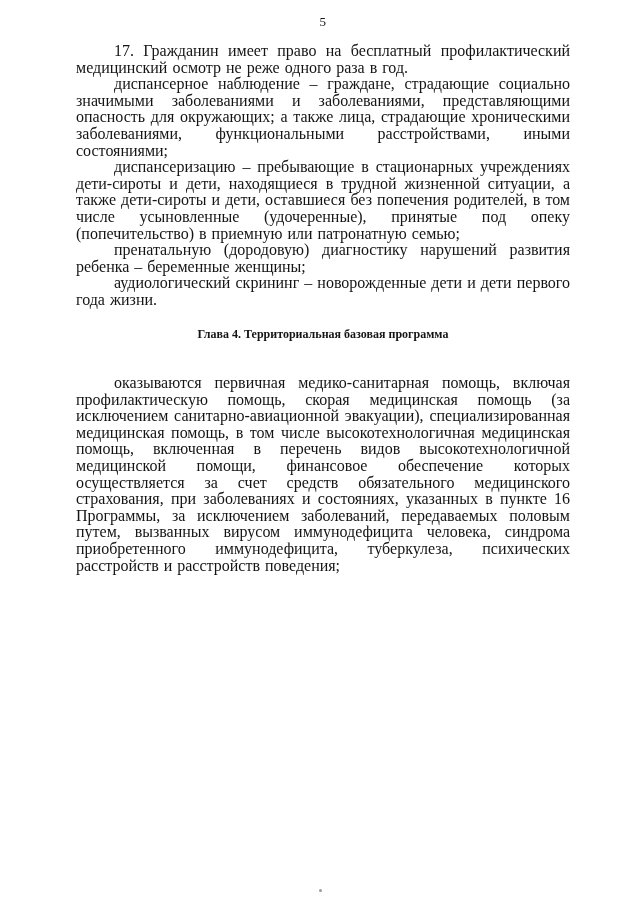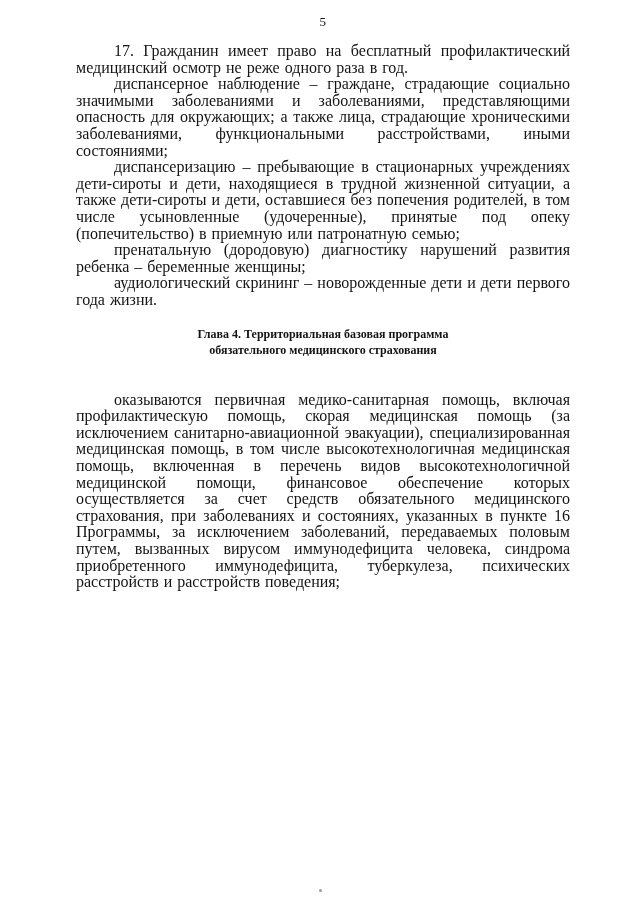--- a/index.html
+++ b/index.html
@@ -59,21 +59,20 @@
   <div class="page-number">5</div>
 
   <p class="para">17. Гражданин имеет право на бесплатный профилактический медицинский осмотр не реже одного раза в год.</p>
   <p class="para">диспансерное наблюдение – граждане, страдающие социально значимыми заболеваниями и заболеваниями, представляющими опасность для окружающих; а также лица, страдающие хроническими заболеваниями, функциональными расстройствами, иными состояниями;</p>
   <p class="para">диспансеризацию – пребывающие в стационарных учреждениях дети-сироты и дети, находящиеся в трудной жизненной ситуации, а также дети-сироты и дети, оставшиеся без попечения родителей, в том числе усыновленные (удочеренные), принятые под опеку (попечительство) в приемную или патронатную семью;</p>
   <p class="para">пренатальную (дородовую) диагностику нарушений развития ребенка – беременные женщины;</p>
   <p class="para">аудиологический скрининг – новорожденные дети и дети первого года жизни.</p>
 
   <div class="chapter-heading">
     <div>Глава 4. Территориальная базовая программа</div>
-    <div>обязательного медицинского страхования</div>
   </div>
 
   <div class="spacer-after-heading"></div>
 
   <p class="para">оказываются первичная медико-санитарная помощь, включая профилактическую помощь, скорая медицинская помощь (за исключением санитарно-авиационной эвакуации), специализированная медицинская помощь, в том числе высокотехнологичная медицинская помощь, включенная в перечень видов высокотехнологичной медицинской помощи, финансовое обеспечение которых осуществляется за счет средств обязательного медицинского страхования, при заболеваниях и состояниях, указанных в пункте 16 Программы, за исключением заболеваний, передаваемых половым путем, вызванных вирусом иммунодефицита человека, синдрома приобретенного иммунодефицита, туберкулеза, психических расстройств и расстройств поведения;</p>
 
   <div class="scan-artifact"></div>
 </div>
 
 </body></html>

